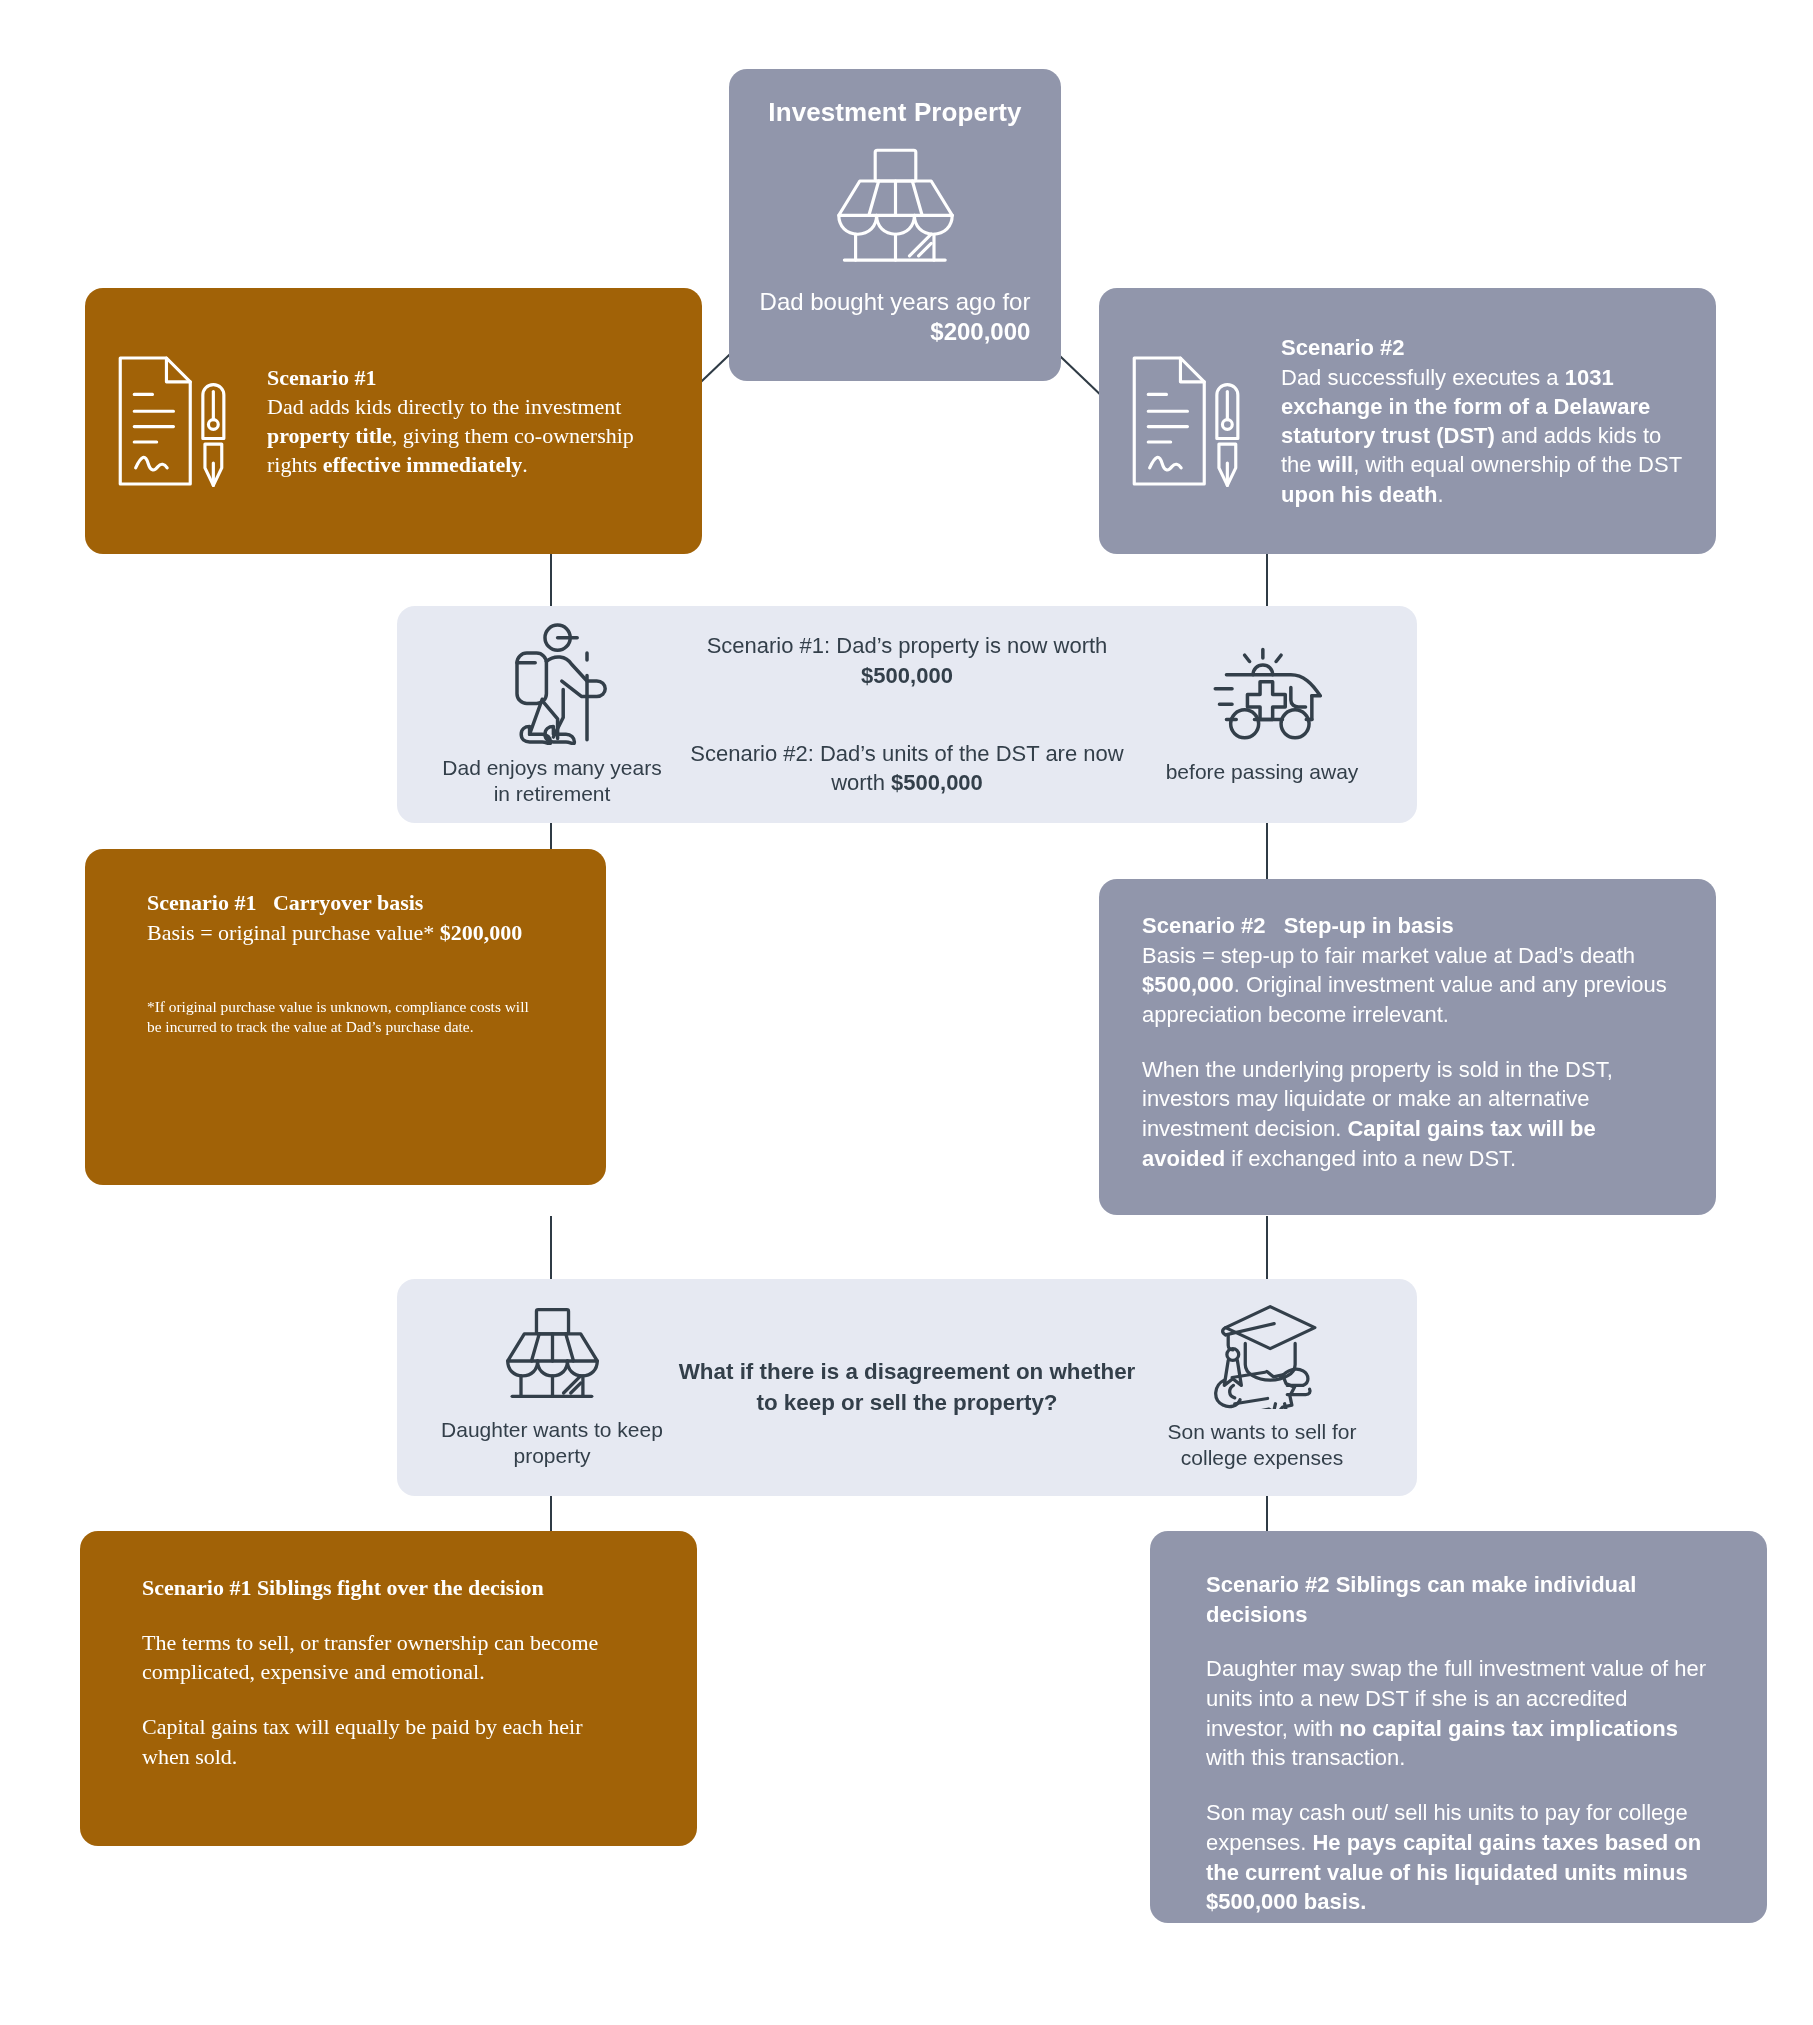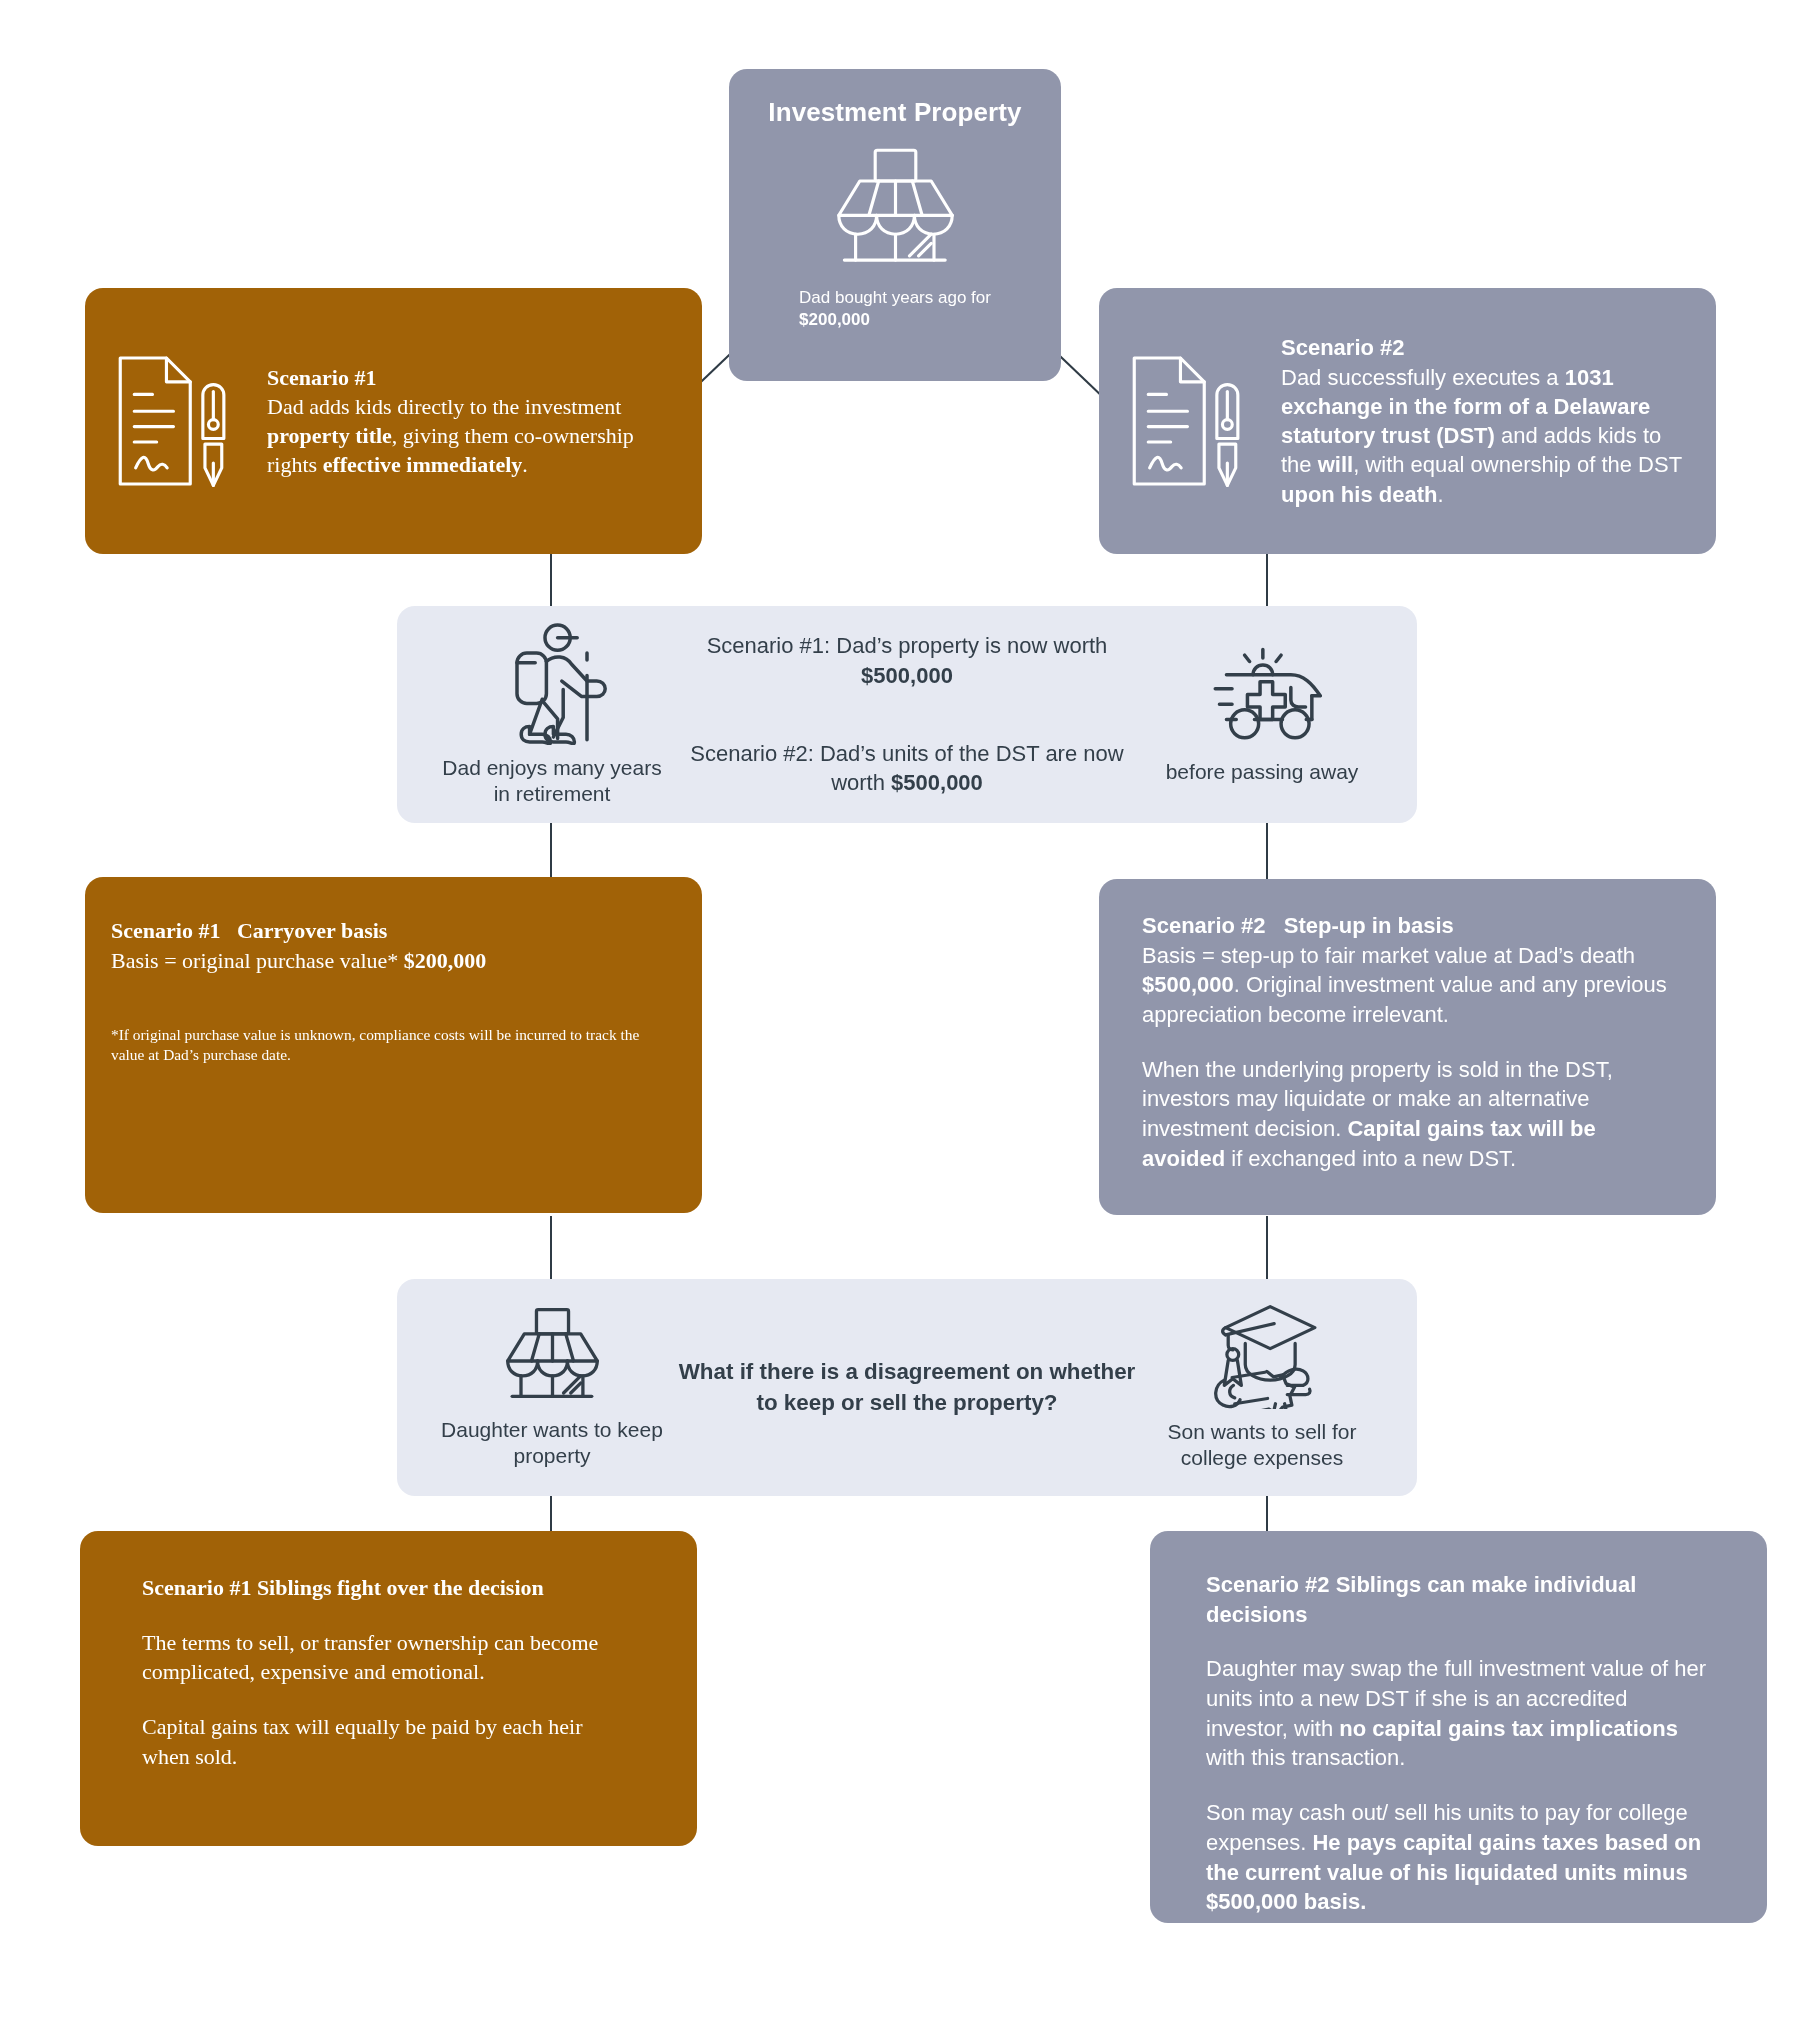--- a/index.html
+++ b/index.html
@@ -45,21 +45,21 @@
     align-items: center; justify-content: flex-start;
     padding: 28px 21px 21px 21px;
     margin-top: 48px;
   }
   #investment-property-card .ip-title {
     font-size: 26px; font-weight: bold; letter-spacing: 0.1px;
     text-align: center;
   }
   #investment-property-card .ip-icon { margin-top: 18px; }
   #investment-property-card .ip-caption {
-    margin-top: 15.4px; font-size: 17px; line-height: 1.25; text-align: left;
+    margin-top: 15.4px; font-size: 24px; line-height: 1.25; text-align: right;
   }
   #investment-property-card .ip-caption b { font-weight: bold; }
 
   
   .hero {
     display: flex; align-items: center; gap: 24px;
     padding: 24px 28px;
   }
   #scenario1-intro-card { left: 85px; top: 288px; width: 617px; height: 266px; }
   #scenario2-intro-card { left: 1099px; top: 288px; width: 617px; height: 266px; }
@@ -87,21 +87,21 @@
     flex: 1;
     text-align: center;
     font-size: 22px; line-height: 1.35; color: #333f4a;
   }
   .band-center .line { margin: 8px; }
   .band-center .gap { height: 32px; }
   .band-center b { font-weight: bold; }
   .band-center.question { font-weight: bold; font-size: 22.4px; }
 
   
-  #scenario1-basis-card  { left: 85px;  top: 877px; width: 617px; height: 336px; padding: 39px 26px; }
+  #scenario1-basis-card  { left: 85px;  top: 849px; width: 521px; height: 336px; padding: 39px 62px; }
   #scenario2-basis-card  { left: 1099px; top: 879px; width: 617px; height: 336px; padding: 32px 43px; }
   #scenario1-outcome-card{ left: 80px;  top: 1531px; width: 617px; height: 315px; padding: 42px 62px; }
   #scenario2-outcome-card{ left: 1150px; top: 1531px; width: 617px; height: 392px; padding: 39px 56px; }
 
   .detail { font-size: 22px; line-height: 1.35; }
   .detail p { margin: 0; }
   .detail .spacer { height: 25px; }
   .detail .heading { font-weight: bold; }
   .detail b { font-weight: bold; }
   .detail .footnote { font-size: 15.4px; line-height: 1.3; }

